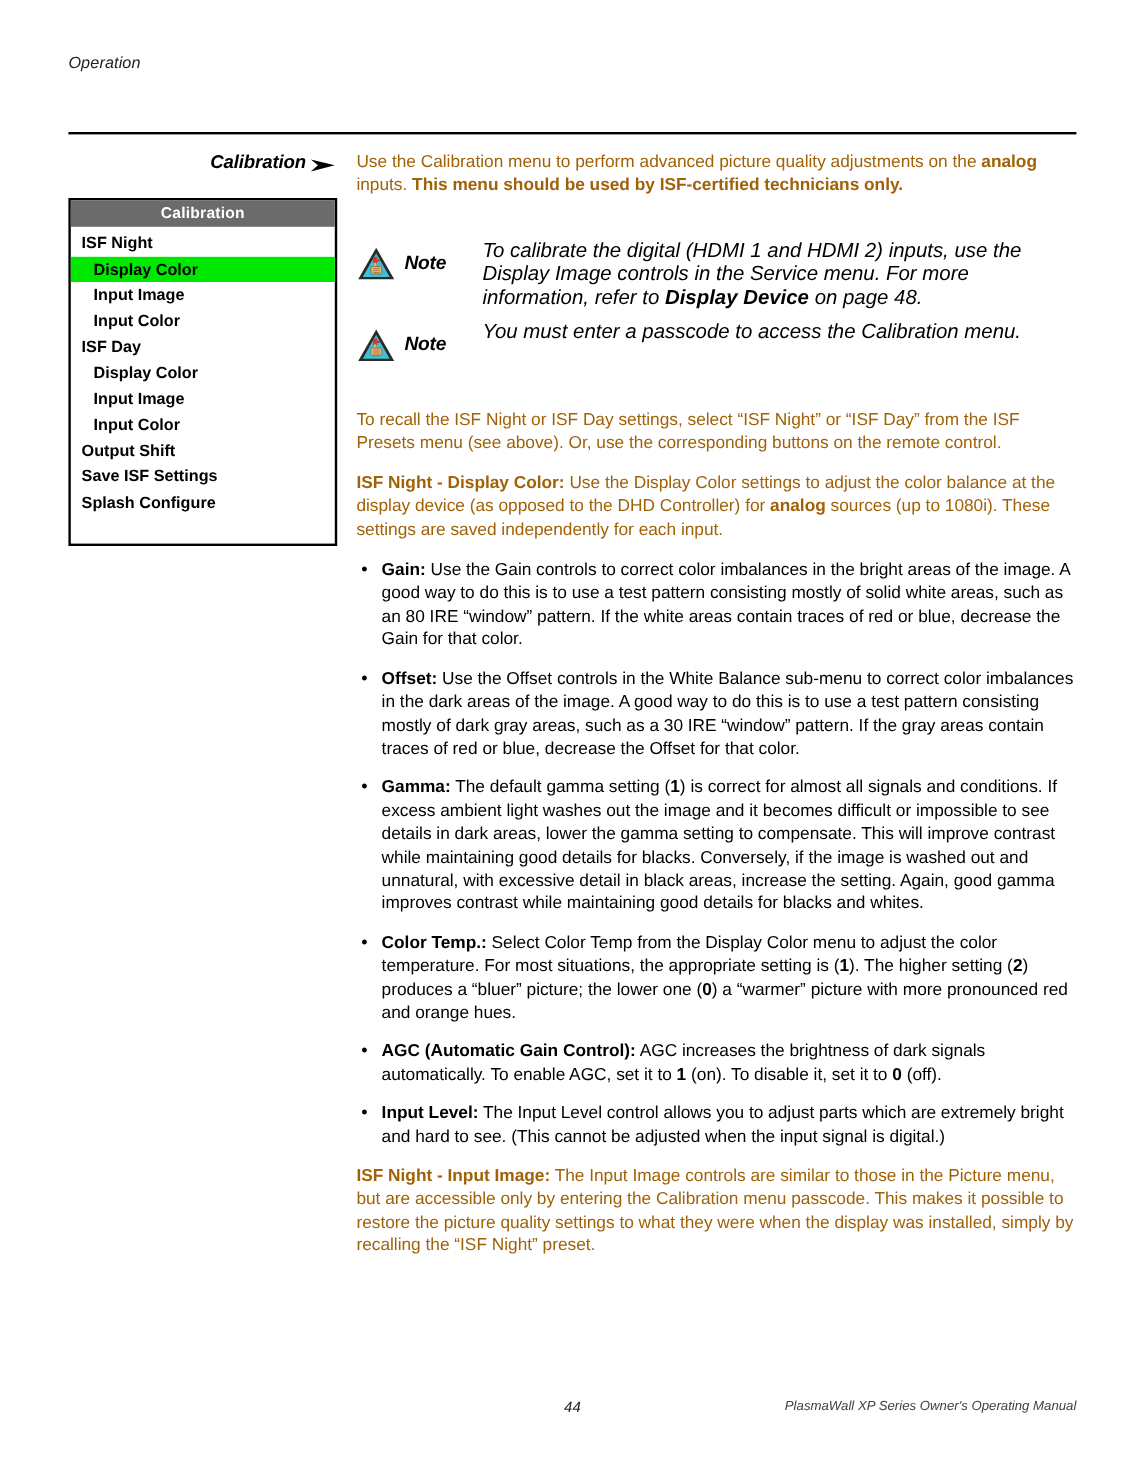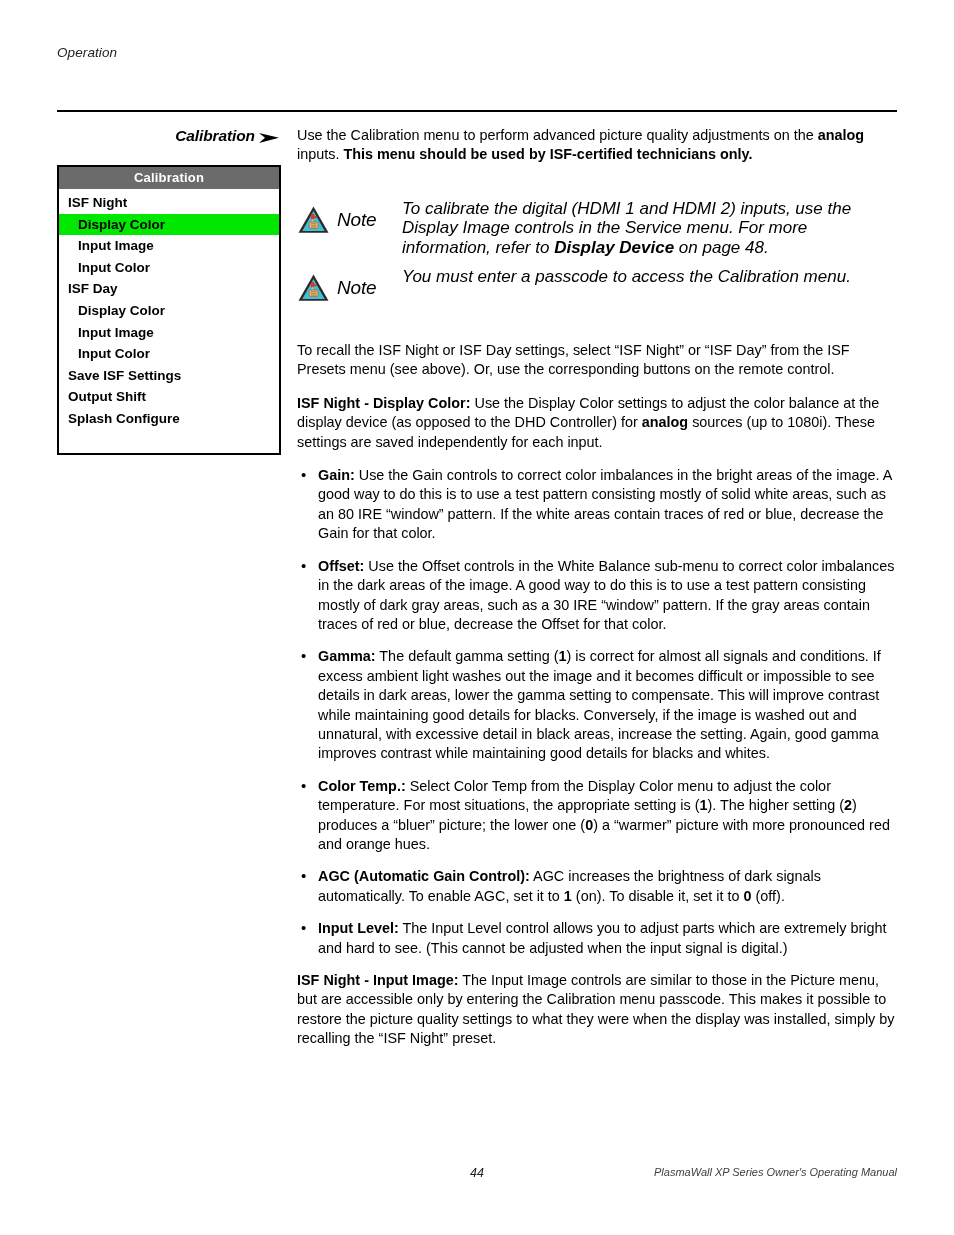--- a/index.html
+++ b/index.html
@@ -103,44 +103,44 @@
     position: absolute;
     left: 297px;
     top: 126px;
     width: 600px;
   }
   p.body {
     margin: 0 0 14px 0;
     font-size: 14.4px;
     line-height: 19.4px;
     text-align: left;
-    color: #000000;
+    color: #a16207;
   }
   p.body b { font-weight: bold; }
 
   
   .note-block {
     position: relative;
     display: flex;
     align-items: flex-start;
     margin-bottom: 8px;
   }
   .note-badge {
     width: 105px;
     flex: 0 0 105px;
     display: flex;
     align-items: center;
     gap: 7px;
     padding-top: 8px;
   }
   .note-icon { width: 33px; height: 30px; flex: 0 0 33px; }
   .note-word {
-    font-weight: normal;
-    font-style: italic;
-    font-size: 19px;
+    font-weight: bold;
+    font-style: italic;
+    font-size: 16px;
     letter-spacing: -.2px;
   }
   .note-text {
     flex: 1 1 auto;
     font-style: italic;
     font-size: 17px;
     line-height: 19.4px;
     padding-top: 2px;
   }
   .note-text b { font-weight: bold; font-style: italic; }
@@ -206,22 +206,22 @@
     <div class="osd-title">Calibration</div>
     <ul class="osd-list" id="osd-list">
         <li class="osd-item">ISF Night</li>
         <li class="osd-item lvl1 selected">Display Color</li>
         <li class="osd-item lvl1">Input Image</li>
         <li class="osd-item lvl1">Input Color</li>
         <li class="osd-item">ISF Day</li>
         <li class="osd-item lvl1">Display Color</li>
         <li class="osd-item lvl1">Input Image</li>
         <li class="osd-item lvl1">Input Color</li>
+        <li class="osd-item">Output Shift</li>
         <li class="osd-item">Save ISF Settings</li>
-        <li class="osd-item">Output Shift</li>
         <li class="osd-item">Splash Configure</li>
       </ul>
   </div>
 
   <div class="col">
 
     <p class="body">
       <span>Use the Calibration menu to perform advanced picture quality adjustments on the </span><b>analog</b><span> inputs. </span><b>This menu should be used by ISF-certified technicians only.</b>
     </p>
 

